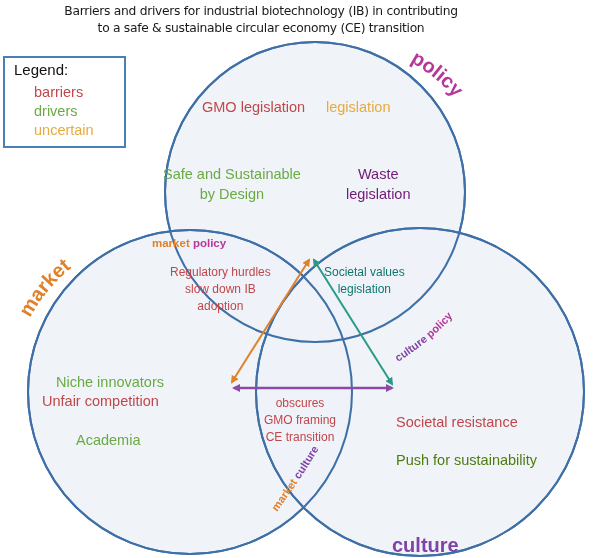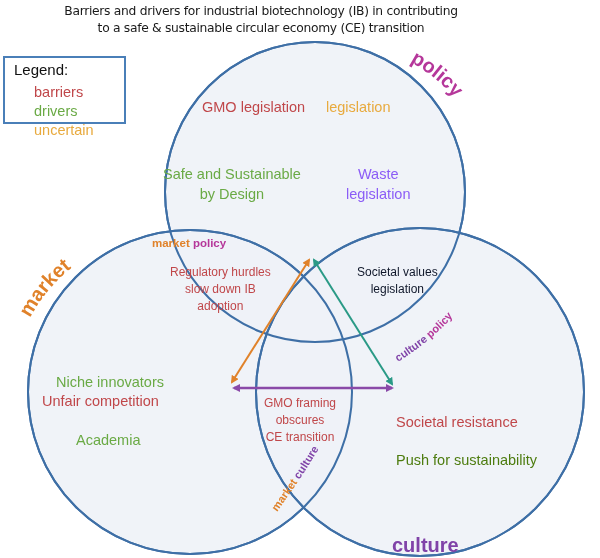--- a/index.html
+++ b/index.html
@@ -5,21 +5,21 @@
   html, body { margin: 0; padding: 0; background: #ffffff; }
   body { width: 600px; height: 558px; position: relative; overflow: hidden; font-family: "Liberation Sans", sans-serif; }
   .title {
     position: absolute; left: 0; top: 3px; width: 522px; text-align: center;
     font-family: "DejaVu Sans", sans-serif; font-size: 12.3px; line-height: 17px; color: #1a1a1a;
     letter-spacing: -0.3px;
   }
   .title div { white-space: nowrap; }
   svg#venn { position: absolute; left: 0; top: 0; }
   .legend {
-    position: absolute; left: 3px; top: 56px; width: 123px; height: 68px;
+    position: absolute; left: 3px; top: 56px; width: 123px; height: 92px;
     border: 2px solid #4a7fb8; box-sizing: border-box; background: #ffffff;
   }
   .legend .lh { position: absolute; left: 9px; top: 3px; font-size: 15px; color: #111; }
   .legend .li { position: absolute; left: 29px; font-size: 14.5px; }
   .lbl { position: absolute; font-size: 14.5px; text-align: center; white-space: nowrap; line-height: 20px; }
   .small { font-size: 12px; line-height: 17px; }
 </style>
 </head>
 <body>
 
@@ -94,49 +94,49 @@
 <div class="lbl" style="left:202px;top:97px;color:#c0474a">
   <div>GMO legislation</div>
 </div>
 <div class="lbl" style="left:326px;top:97px;color:#e8aa3e">
   <div>legislation</div>
 </div>
 <div class="lbl" style="left:163px;top:164px;color:#6aaa45">
   <div>Safe and Sustainable</div>
   <div>by Design</div>
 </div>
-<div class="lbl" style="left:346px;top:164px;color:#8b5cf6">
+<div class="lbl" style="left:346px;top:164px;color:#701a75">
   <div>Waste</div>
   <div>legislation</div>
 </div>
 
 <div class="lbl small" style="left:170px;top:264px;color:#c0474a">
   <div>Regulatory hurdles</div>
   <div>slow down IB</div>
   <div>adoption</div>
 </div>
 
-<div class="lbl small" style="left:357px;top:264px;color:#0f172a">
+<div class="lbl small" style="left:324px;top:264px;color:#0f766e">
   <div>Societal values</div>
   <div>legislation</div>
 </div>
 
 <div class="lbl" style="left:56px;top:372px;color:#6aaa45">
   <div>Niche innovators</div>
 </div>
 <div class="lbl" style="left:42px;top:391px;color:#c0474a">
   <div>Unfair competition</div>
 </div>
 <div class="lbl" style="left:76px;top:430px;color:#6aaa45">
   <div>Academia</div>
 </div>
 
 <div class="lbl small" style="left:264px;top:395px;color:#c0474a">
+  <div>obscures</div>
   <div>GMO framing</div>
-  <div>obscures</div>
   <div>CE transition</div>
 </div>
 
 <div class="lbl" style="left:396px;top:412px;color:#c0474a">
   <div>Societal resistance</div>
 </div>
 <div class="lbl" style="left:396px;top:450px;color:#4d7c0f">
   <div>Push for sustainability</div>
 </div>
 

